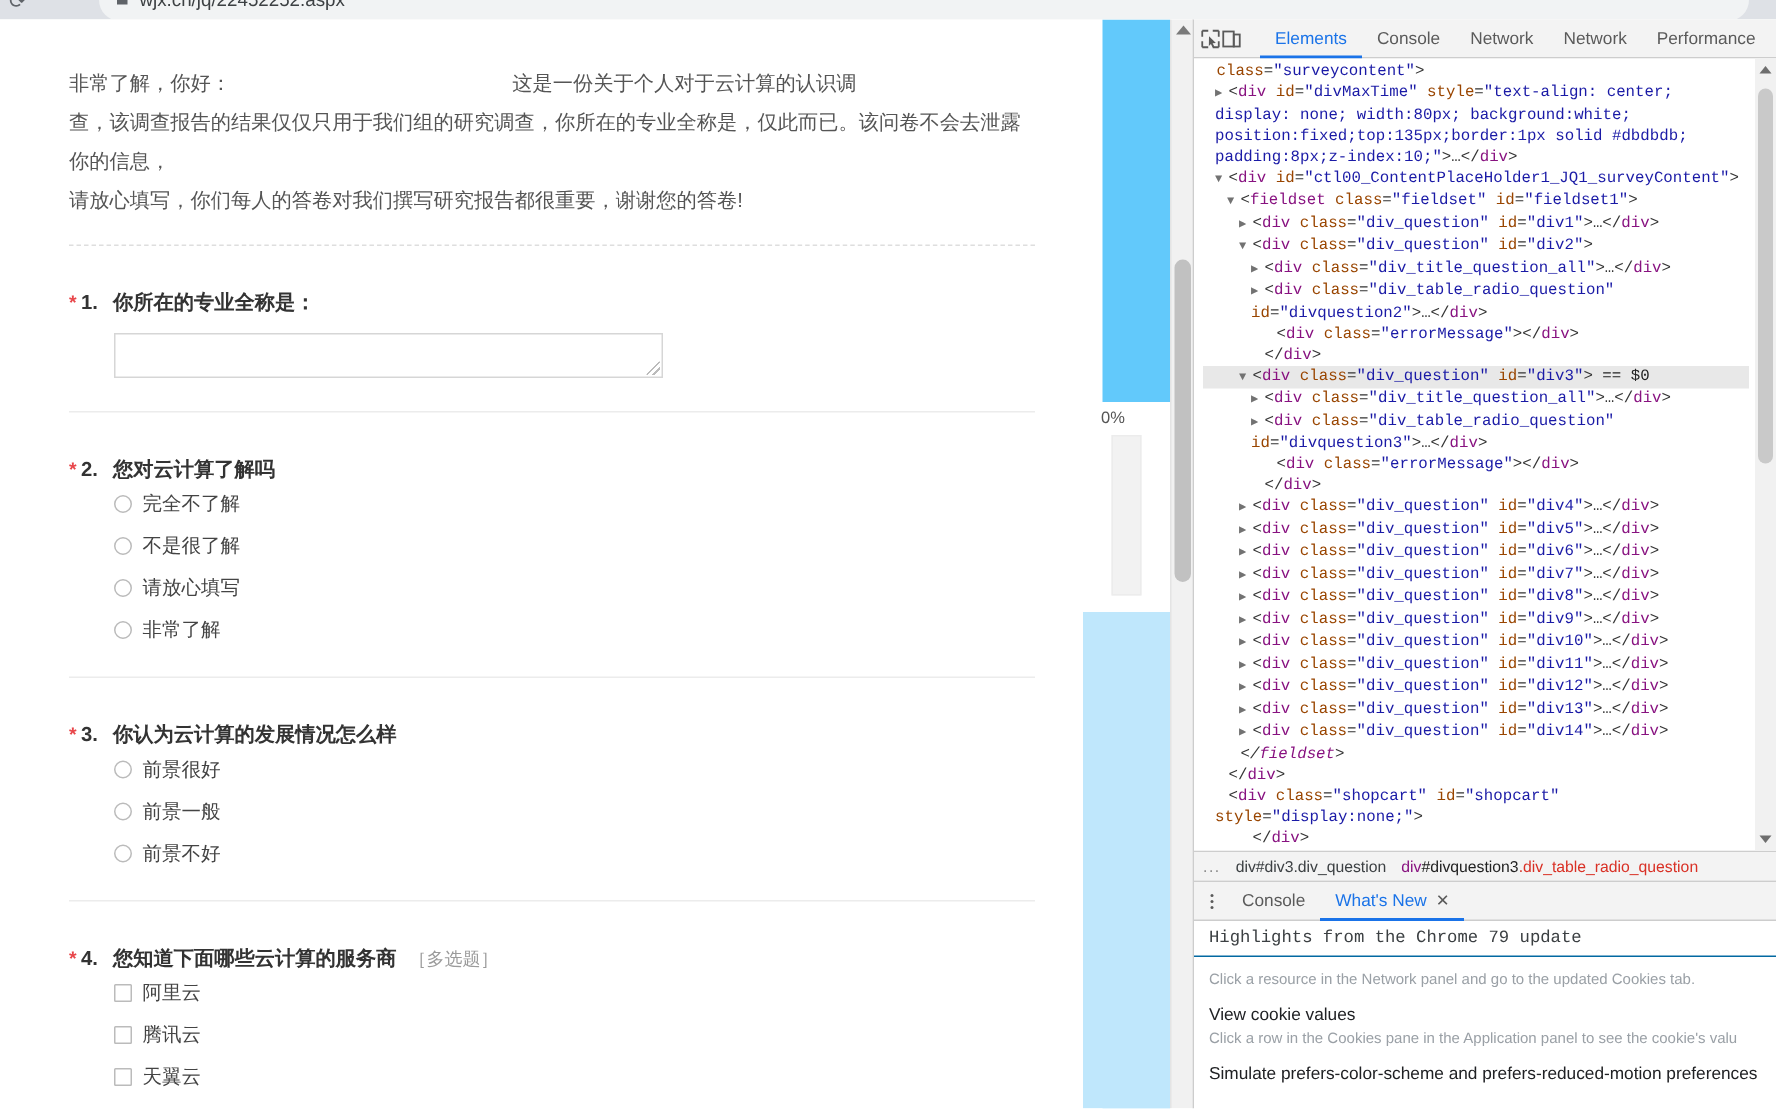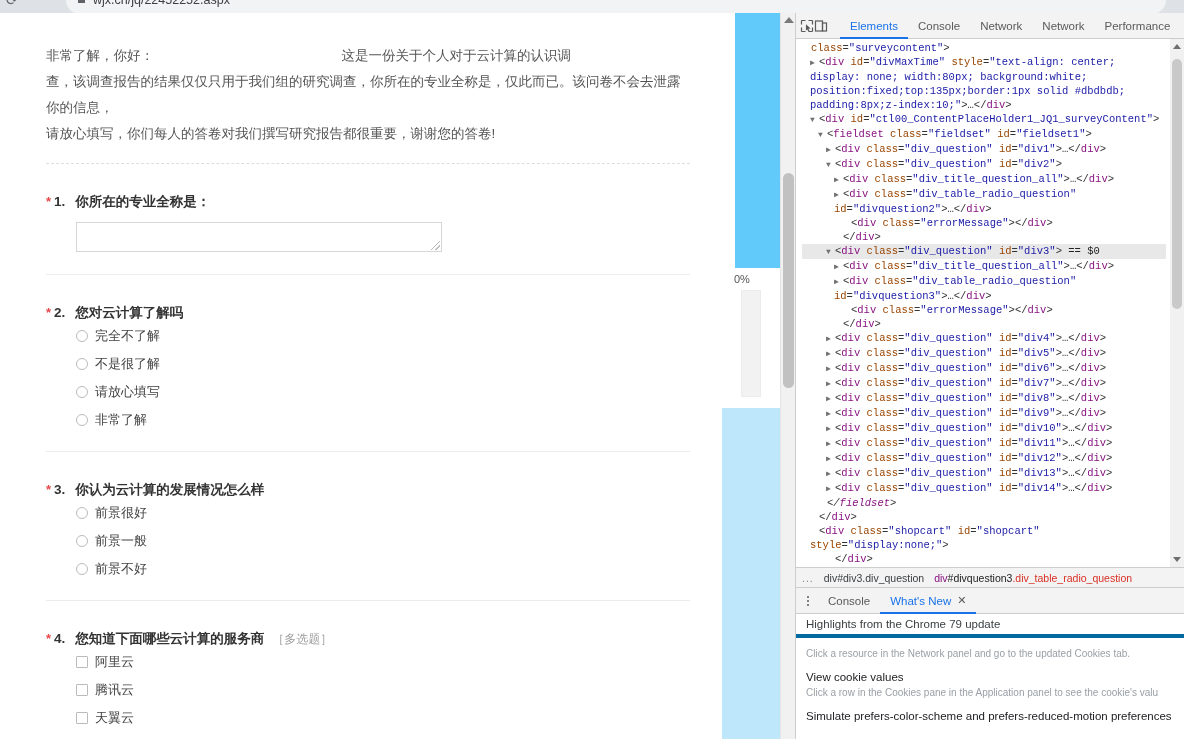--- a/index.html
+++ b/index.html
@@ -226,21 +226,21 @@
   .kebab i { width: 2px; height: 2px; background: #5a5a5a; border-radius: 50%; }
   .drawer-tab {
     padding: 0 10px; height: 26px; display: flex; align-items: center;
     font-size: 11.5px; color: #5a5a5a; gap: 6px;
   }
   .drawer-tab.active { color: #1a73e8; box-shadow: inset 0 -2px 0 #1a73e8; }
   .tab-close { font-size: 11px; color: #5a5a5a; }
 
   .whats-new-head {
     flex: 0 0 24px; display: flex; align-items: center; padding: 0 10px;
-    font-size: 11.5px; color: #3c4043; border-bottom: 4px solid #0369a1;
+    font-size: 11.5px; color: #3c4043; border-bottom: 1px solid #0369a1; font-family: Liberation Mono, monospace;
   }
   .whats-new-body {
     flex: 1 1 auto; overflow: hidden; padding: 8px 10px 0 10px;
   }
   .wn-item { margin-bottom: 9px; }
   .wn-title { font-size: 11.5px; color: #202124; line-height: 15px; }
   .wn-desc {
     font-size: 10px; color: #9aa0a6; line-height: 15px; white-space: nowrap;
     overflow: hidden;
   }

